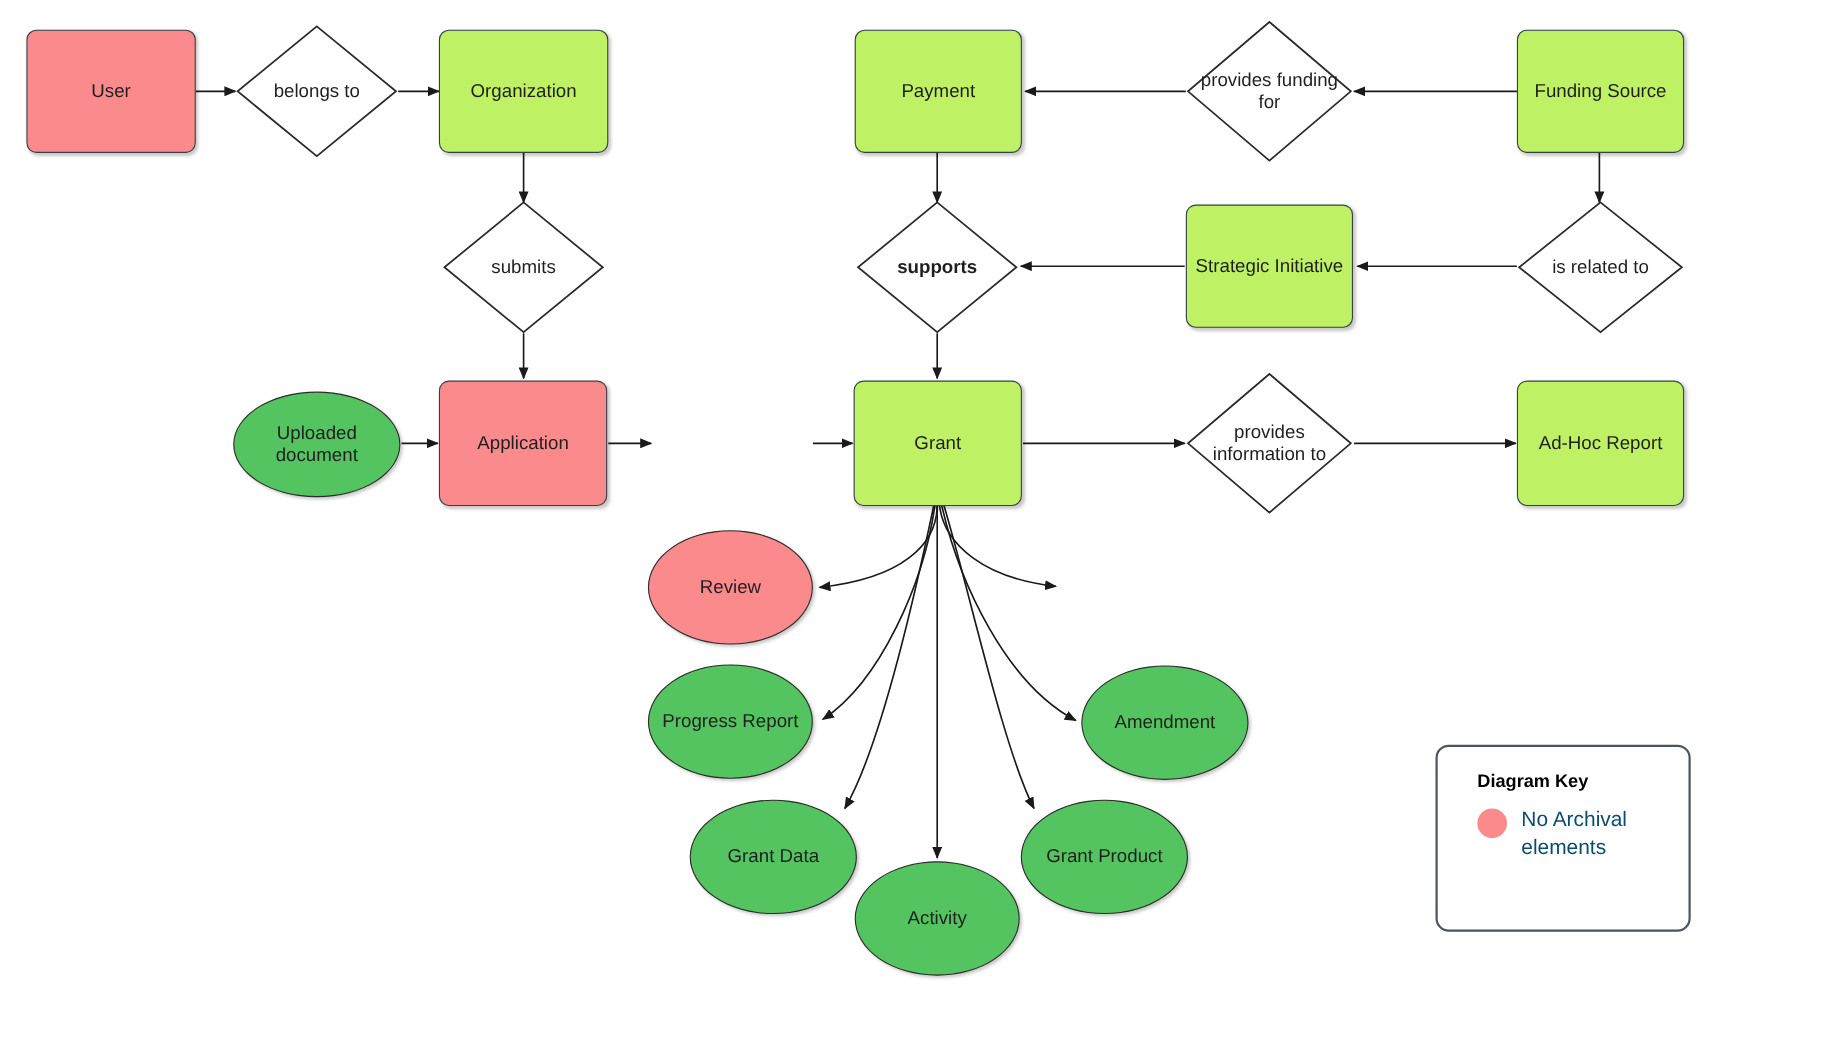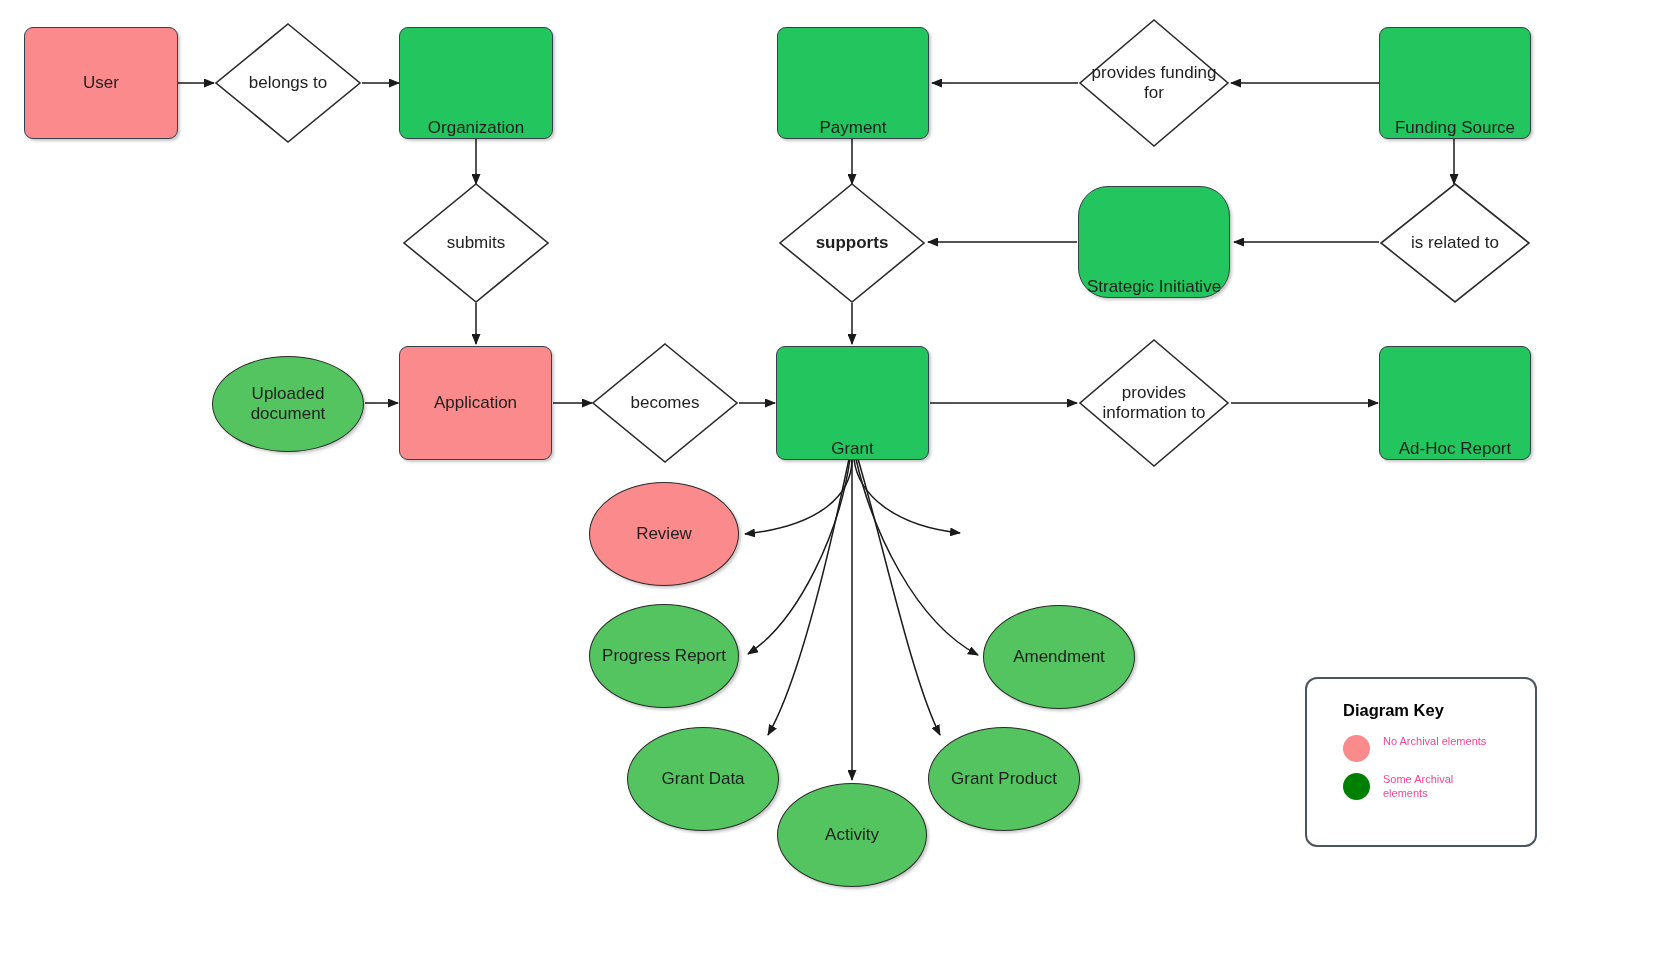--- a/index.html
+++ b/index.html
@@ -40,21 +40,21 @@
     font-size: 17px;
     line-height: 1.2;
     z-index: 3;
   }
   .entity {
     border: 1.6px solid #35404a;
     border-radius: 9px;
     box-shadow: 2px 2px 3px rgba(0,0,0,0.22);
   }
   .entity.noarch { background: #fb8a8c; }
-  .entity.somearch { background: #22c55e; align-items: flex-end; }
+  .entity.somearch { background: #bef264; }
 
   .attr {
     border: 1.6px solid #2b2b2b;
     border-radius: 50%;
     box-shadow: 2px 2px 3px rgba(0,0,0,0.22);
   }
   .attr.noarch { background: #fb8a8c; }
   .attr.somearch { background: #54c460; }
 
   .rel {
@@ -103,22 +103,22 @@
   }
   .legend-swatch {
     width: 27px;
     height: 27px;
     border-radius: 50%;
     flex: 0 0 auto;
     margin-right: 13px;
     margin-top: 1px;
   }
   .legend-text {
-    font-size: 11px;
-    color: #ec4899;
+    font-size: 19px;
+    color: #0c4a6e;
     line-height: 1.3;
     max-width: 115px;
   }
 </style>
 </head>
 <body>
 
 <div id="canvas">
 
   <svg id="edges" viewBox="0 0 1666 966">
@@ -180,21 +180,21 @@
   </div>
 
   <div class="node entity somearch" style="left:777px; top:27px; width:152px; height:112px;">
     <span>Payment</span>
   </div>
 
   <div class="node entity somearch" style="left:1379px; top:27px; width:152px; height:112px;">
     <span>Funding Source</span>
   </div>
 
-  <div class="node entity somearch" style="left:1078px; top:186px; width:152px; height:112px;border-radius:30px;">
+  <div class="node entity somearch" style="left:1078px; top:186px; width:152px; height:112px;">
     <span>Strategic Initiative</span>
   </div>
 
   <div class="node entity noarch" style="left:399px; top:346px; width:153px; height:114px;">
     <span>Application</span>
   </div>
 
   <div class="node entity somearch" style="left:776px; top:346px; width:153px; height:114px;">
     <span>Grant</span>
   </div>
@@ -239,26 +239,20 @@
     <span class="rel-label">belongs to</span>
   </div>
 
   <div class="node rel" style="left:402px; top:182px; width:148px; height:122px;">
     <svg class="diamond-svg" viewBox="0 0 148 122" preserveAspectRatio="none">
       <polygon points="74,2 146,61 74,120 2,61" fill="#ffffff" stroke="#2b2b2b" stroke-width="1.6"></polygon>
     </svg>
     <span class="rel-label">submits</span>
   </div>
 
-  <div class="node rel" style="left:591px; top:342px; width:148px; height:122px;">
-    <svg class="diamond-svg" viewBox="0 0 148 122" preserveAspectRatio="none">
-      <polygon points="74,2 146,61 74,120 2,61" fill="#ffffff" stroke="#2b2b2b" stroke-width="1.6"></polygon>
-    </svg>
-    <span class="rel-label">becomes</span>
-  </div>
 
   <div class="node rel" style="left:778px; top:182px; width:148px; height:122px;font-weight:bold;">
     <svg class="diamond-svg" viewBox="0 0 148 122" preserveAspectRatio="none">
       <polygon points="74,2 146,61 74,120 2,61" fill="#ffffff" stroke="#2b2b2b" stroke-width="1.6"></polygon>
     </svg>
     <span class="rel-label">supports</span>
   </div>
 
   <div class="node rel" style="left:1078px; top:18px; width:152px; height:130px;">
     <svg class="diamond-svg" viewBox="0 0 152 130" preserveAspectRatio="none">
@@ -282,19 +276,15 @@
   </div>
 
   <div id="legend">
     <div class="legend-title">Diagram Key</div>
 
     <div class="legend-row">
       <div class="legend-swatch" style="background:#fb8a8c;"></div>
       <div class="legend-text">No Archival elements</div>
     </div>
 
-    <div class="legend-row">
-      <div class="legend-swatch" style="background:#008000;"></div>
-      <div class="legend-text">Some Archival elements</div>
-    </div>
   </div>
 
 </div>
 
 </body></html>

